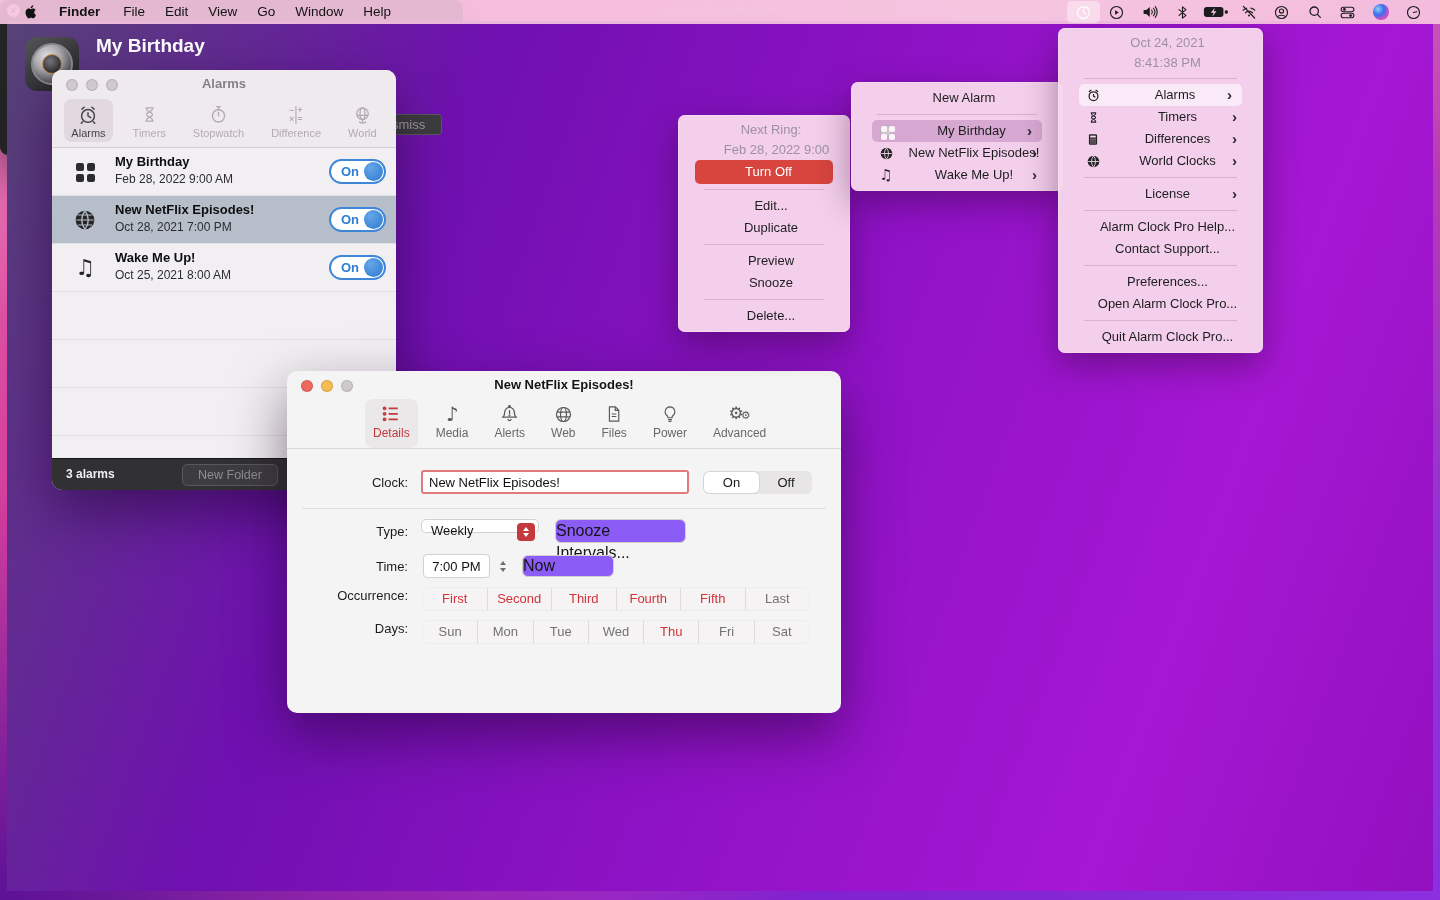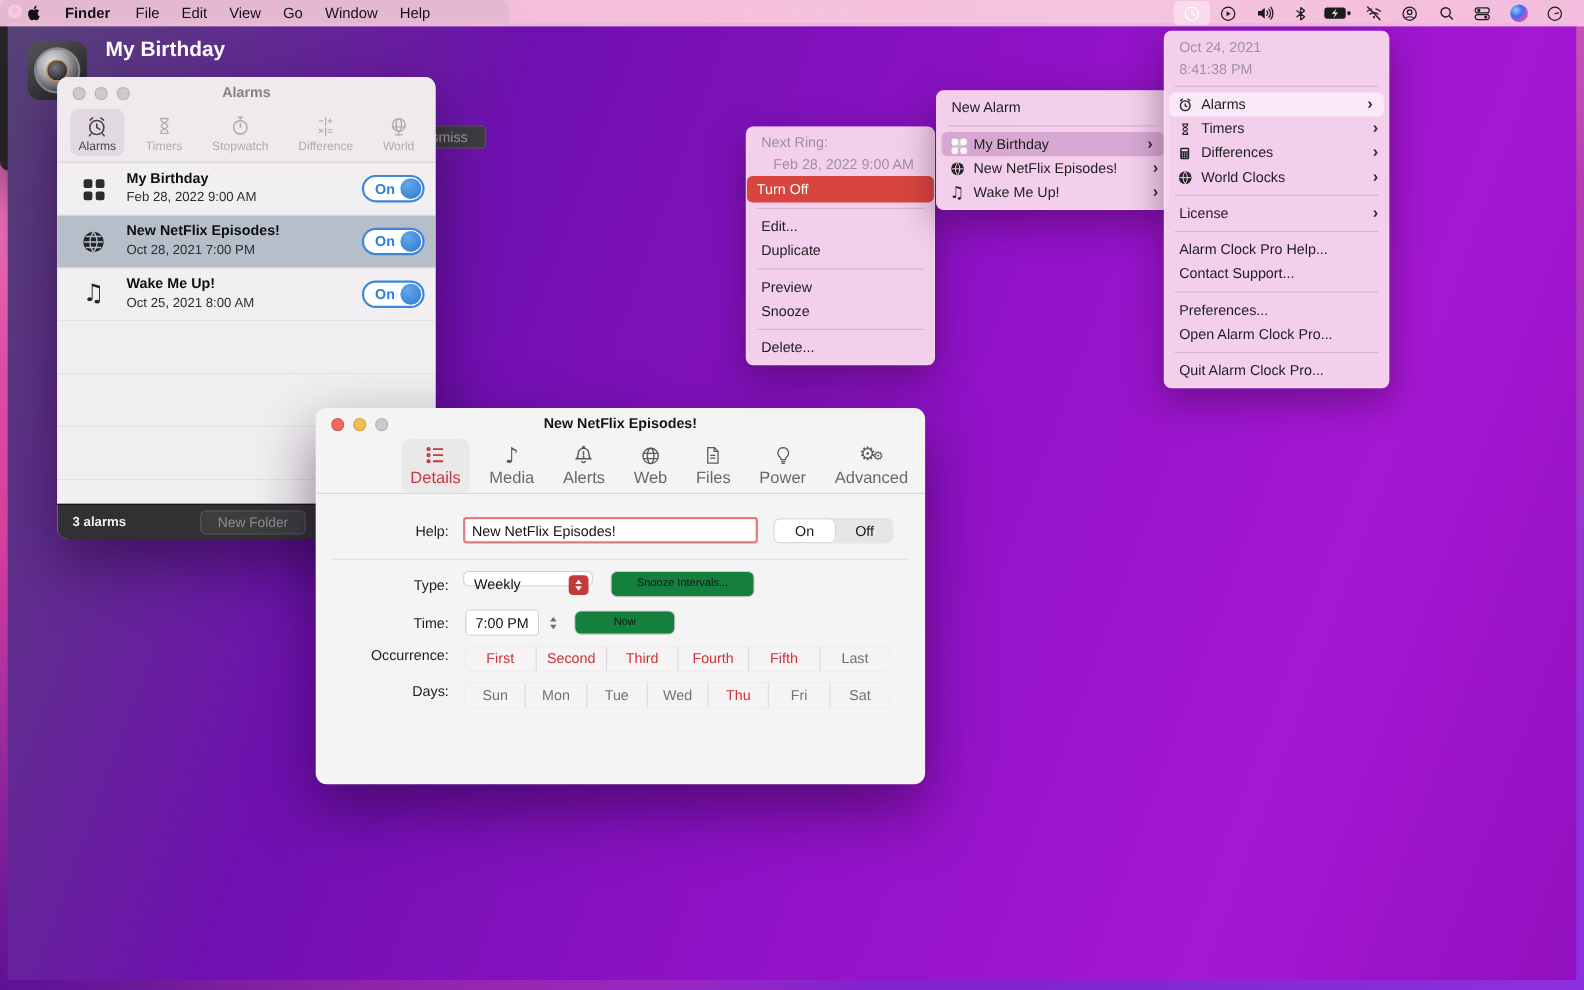--- a/index.html
+++ b/index.html
@@ -65,57 +65,57 @@
   .nf-btn { position:absolute; left:130px; top:5px; width:96px; height:22px; background:#3d3d3f; border:1px solid #59595b;
     border-radius:5px; color:#8f8f91; font-size:12.5px; text-align:center; line-height:20px; }
 
   
   .editor-win { left:287px; top:371px; width:554px; height:342px; background:#f5f4f5; z-index:20; overflow:hidden; }
   .ed-title { position:absolute; left:0; top:0; width:100%; text-align:center; line-height:28px; font-size:13px; font-weight:700; color:#141416; }
   .light.red { background:#ee6a5f; border-color:rgba(0,0,0,.15);} .light.yel{ background:#f5bd4f; border-color:rgba(0,0,0,.15);}
   .ed-tabs { position:absolute; left:78px; top:28px; height:49px; display:flex; gap:10px; }
   .ed-tab { display:flex; flex-direction:column; align-items:center; padding:3px 8px 2px; border-radius:8px; color:#68686a; }
   .ed-tab .tb-icon { height:24px; display:flex; align-items:center; color:#59595b; }
-  .ed-tab .tb-label { font-size:15px; }
+  .ed-tab .tb-label { font-size:12px; }
   .ed-tab.sel { background:#eae8e9; }
   .ed-tab.sel, .ed-tab.sel .tb-icon { color:#c23a3e; }
   .gear-glyph { font-family:"DejaVu Sans", sans-serif; font-size:17px; line-height:17px; }
   .gear-glyph .g2 { font-size:11px; margin-left:-3px; }
   .note1-glyph { font-family:"DejaVu Sans", sans-serif; font-size:20px; line-height:20px; }
   .ed-sep { position:absolute; left:0; top:77px; width:100%; height:1px; background:#d8d6d7; }
   .f-label { position:absolute; left:0; width:121px; text-align:right; font-size:13px; color:#1c1c1e; }
   .f-divider { position:absolute; left:15px; top:137px; width:524px; height:1px; background:#e0dedf; }
   .name-input { position:absolute; left:134px; top:99px; width:268px; height:24px; border:2px solid #e2797c; border-radius:3px;
     background:#fff; font-family:"Liberation Sans",sans-serif; font-size:13px; padding:0 6px; color:#111; outline:none; }
   .onoff { position:absolute; left:416px; top:100px; width:109px; height:23px; background:#e7e5e6; border-radius:6px; display:flex; }
   .onoff .seg-on { width:55px; background:#fff; border-radius:5px; margin:1px; box-shadow:0 0 0 .5px rgba(0,0,0,.15); text-align:center; line-height:21px; font-size:13px; color:#1a1a1c; }
   .onoff .seg-off { flex:1; text-align:center; line-height:23px; font-size:13px; color:#1a1a1c; }
   .dropdown { position:absolute; left:134px; top:148px; width:118px; height:14px; background:#fff; border:1px solid #d2d0d1; border-radius:5px; }
   .dropdown .dd-text { position:absolute; left:9px; line-height:22px; font-size:13px; color:#111; }
   .dd-stepper { position:absolute; right:3px; top:3px; width:18px; height:18px; background:#c5393c; border-radius:4px;
     display:flex; flex-direction:column; align-items:center; justify-content:center; gap:2px; }
   .tri-u { width:0; height:0; border-left:3.5px solid transparent; border-right:3.5px solid transparent; border-bottom:4.5px solid #fff; }
   .tri-d { width:0; height:0; border-left:3.5px solid transparent; border-right:3.5px solid transparent; border-top:4.5px solid #fff; }
-  .btn { position:absolute; background:#15803d; border:1px solid #d2d0d1; border-radius:6px; font-size:10px; color:#141416; text-align:center; }
+  .btn { position:absolute; background:#8b5cf6; border:1px solid #d2d0d1; border-radius:6px; font-size:16px; color:#141416; }
   .snooze-btn { left:268px; top:148px; width:131px; height:24px; line-height:22px; }
   .time-input { position:absolute; left:136px; top:183px; width:67px; height:24px; background:#fff; border:1px solid #d2d0d1; border-radius:4px;
     font-family:"Liberation Sans",sans-serif; font-size:13px; text-align:center; color:#111; outline:none; }
   .time-stepper { position:absolute; left:208px; top:184px; width:16px; height:22px; display:flex; flex-direction:column; align-items:center; justify-content:center; gap:3px; }
   .time-stepper .tri-u { border-bottom-color:#6e6e70; }
   .time-stepper .tri-d { border-top-color:#6e6e70; }
   .now-btn { left:235px; top:184px; width:92px; height:22px; line-height:20px; }
   .seg-control { position:absolute; left:136px; width:386px; height:22px; background:#f5f3f4; border-radius:5px; display:flex; overflow:hidden; box-shadow:0 0 0 .5px rgba(0,0,0,.06); }
   .seg { flex:1; text-align:center; line-height:22px; font-size:13px; color:#727274; border-right:1px solid #dcdadb; }
   .seg:last-child { border-right:none; }
   .seg.red { color:#cf3338; font-weight:400; }
   .occ-row { top:217px; } .days-row { top:250px; }
 
   
   .menu { position:absolute; background:rgba(247,214,236,.97); border-radius:7px;
-    box-shadow:0 12px 34px rgba(40,5,40,.4), 0 0 0 .5px rgba(255,255,255,.45) inset; font-size:13px; color:#1d1d1f; padding:5px 0; }
+    box-shadow:0 12px 34px rgba(40,5,40,.4), 0 0 0 .5px rgba(255,255,255,.45) inset; font-size:13px; color:#1d1d1f; padding:5px 16px;text-align:center; }
   .m-row { position:relative; height:22px; line-height:22px; padding-left:14px; }
   .m-row.dim { color:#9d91a0; height:20px; line-height:20px; }
   .m-row.indent { padding-left:25px; }
   .m-sep { height:1px; background:rgba(70,25,60,.16); margin:5px 10px; }
   .m-chevron { position:absolute; right:10px; top:0; font-weight:700; font-size:15px; line-height:21px; color:#2a2a2c; }
   .m-ico { position:absolute; left:11px; top:3px; width:16px; height:16px; display:flex; align-items:center; justify-content:center; color:#242426; }
   .m-row.has-ico { padding-left:34px; }
   .hl-red { background:#d7453e; color:#fff; margin:0 1px; padding-left:9px; border-radius:5px; height:24px; line-height:24px; }
   .hl-purple { background:rgba(150,80,150,.30); margin:0 5px; border-radius:5px; }
   .hl-purple.has-ico { padding-left:29px; } .hl-purple .m-ico { left:6px; }
@@ -415,21 +415,21 @@
     </div>
     <div class="ed-tab">
       <span class="tb-icon">
           <span class="gear-glyph"><span>⚙</span><span class="g2">⚙</span></span>
         </span>
       <span class="tb-label">Advanced</span>
     </div>
   </div>
   <div class="ed-sep"></div>
 
-  <span class="f-label" style="top:104px">Help:</span>
+  <span class="f-label" style="top:104px">Clock:</span>
   <input class="name-input" value="New NetFlix Episodes!" style="">
   <div class="onoff">
     <span class="seg-on">On</span>
     <span class="seg-off">Off</span>
   </div>
   <div class="f-divider"></div>
 
   <span class="f-label" style="top:153px">Type:</span>
   <div class="dropdown">
     <span class="dd-text">Weekly</span>

